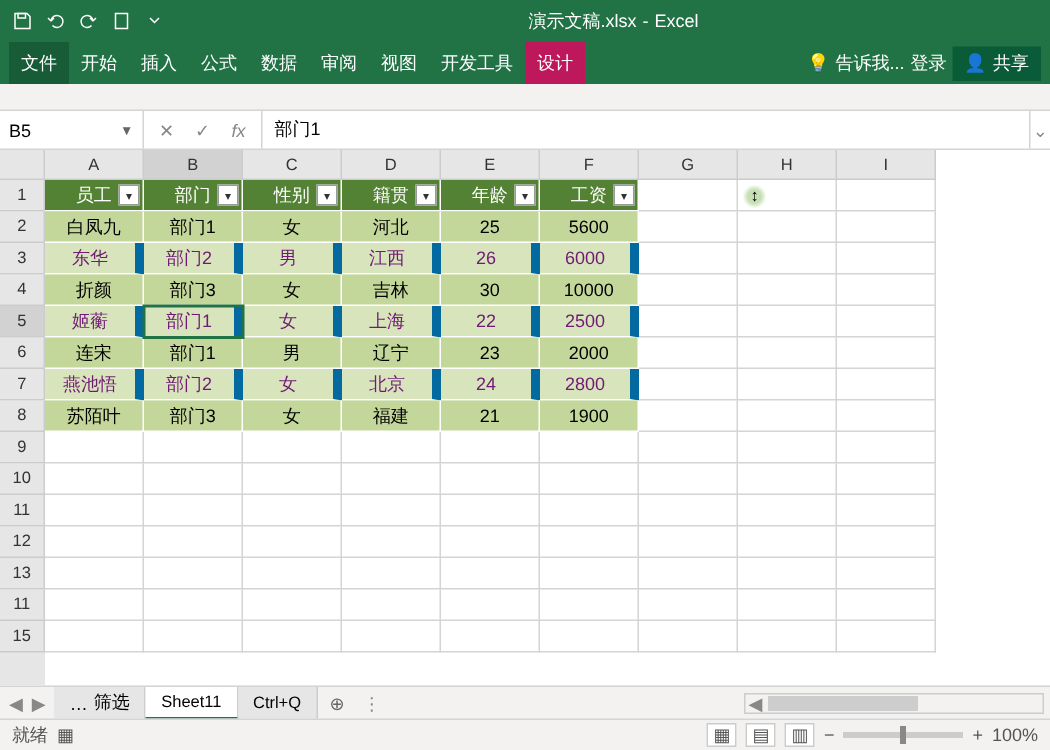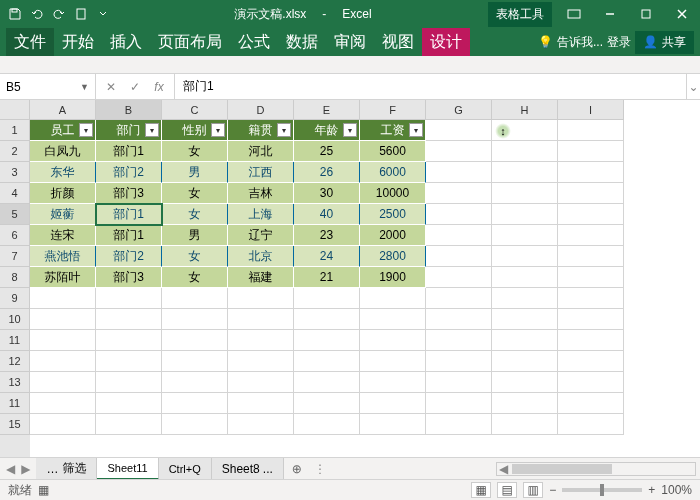--- a/index.html
+++ b/index.html
@@ -1,25 +1,25 @@
 <!DOCTYPE html>
 <html><head>
 <meta charset="utf-8">
 <style>
 *{margin:0;padding:0;box-sizing:border-box;font-family:"Microsoft YaHei",Arial,sans-serif;font-size:12px}
 body{width:700px;height:500px;background:#fff;overflow:hidden;display:flex;flex-direction:column}
 .titlebar{background:#217346;height:28px;display:flex;align-items:center;color:#fff}
 .qat{display:flex;align-items:center;padding:0 4px}
 .qat-btn{width:22px;height:22px;display:flex;align-items:center;justify-content:center;cursor:pointer}
-.title-center{flex:1;text-align:center;font-size:12px;display:flex;align-items:center;justify-content:center;gap:16px}
+.title-center{flex:1;text-align:center;font-size:12px;display:flex;align-items:center;justify-content:center;gap:4px}
 .title-right{display:flex;align-items:center}
 .title-right .ctx{background:#0a5c38;padding:4px 8px;margin-right:4px}
 .win-btn{width:36px;height:28px;display:flex;align-items:center;justify-content:center;cursor:pointer}
 .ribbon-tabs{background:#217346;height:28px;display:flex;align-items:center;padding:0 6px;color:#fff}
-.tab{padding:0 8px;height:28px;display:flex;align-items:center;cursor:pointer;font-size:16px}
+.tab{padding:0 8px;height:28px;display:flex;align-items:center;cursor:pointer;font-size:12px}
 .tab.file{background:#185c37}
 .tab.ctx{background:#be185d}
 .ribbon-right{margin-left:auto;display:flex;align-items:center;gap:4px}
 .share-btn{background:#0a5c38;padding:3px 8px;display:flex;align-items:center;gap:4px}
 .ribbon-body{height:18px;background:#f3f2f1;border-bottom:1px solid #d4d4d4}
 .namebox-row{height:26px;display:flex;align-items:center;border-bottom:1px solid #d4d4d4;background:#fff}
 .namebox{width:96px;border-right:1px solid #d4d4d4;padding:0 6px;height:100%;display:flex;align-items:center;justify-content:space-between}
 .nb-dd{color:#666;font-size:9px}
 .fx-btns{display:flex;padding:0 4px;gap:2px}
 .fx-btn{width:22px;height:22px;display:flex;align-items:center;justify-content:center;color:#888}
@@ -32,21 +32,21 @@
 .rowhdr.sel{background:#d2d2d2}
 .cols{flex:1;overflow:hidden}
 .colhdrs{height:20px;display:flex}
 .colhdr{width:66px;border-right:1px solid #ccc;border-bottom:1px solid #ccc;display:flex;align-items:center;justify-content:center;background:#e6e6e6;font-size:11px;color:#333}
 .colhdr.sel{background:#d2d2d2}
 .cells{position:relative}
 .row{display:flex;height:21px}
 .cell{width:66px;height:21px;border-right:1px solid #d4d4d4;border-bottom:1px solid #d4d4d4;display:flex;align-items:center;justify-content:center;font-size:12px;position:relative}
 .th{background:#548235;color:#fff;border-right:1px solid #fff;border-bottom:1px solid #fff;font-weight:normal;justify-content:center;padding:0 4px}
 .th .dd{position:absolute;right:2px;width:14px;height:14px;background:#fff;border:1px solid #999;display:flex;align-items:center;justify-content:center;color:#333;font-size:8px}
-.td-e{background:#d8e4bc;border-right:1px solid #0369a1;border-bottom:1px solid #fff;color:#0c4a6e}
+.td-e{background:#d8e4bc;border-right:6px solid #0369a1;border-bottom:1px solid #fff;color:#701a75}
 .td-o{background:#c4d79b;border-right:1px solid #fff;border-bottom:1px solid #fff;color:#000}
 .active-cell{outline:2px solid #217346;outline-offset:-1px;z-index:2}
 .cursor-ind{position:absolute;left:465px;top:3px;width:16px;height:16px;border-radius:50%;background:radial-gradient(circle,#c6e0b4 40%,rgba(198,224,180,0) 70%);display:flex;align-items:center;justify-content:center;color:#000;font-size:11px;z-index:5}
 .sheettabs{height:22px;background:#f3f2f1;border-top:1px solid #d4d4d4;display:flex;align-items:center}
 .st-nav{display:flex;padding:0 4px;gap:2px;color:#888}
 .st-nav span{cursor:pointer;padding:0 2px}
 .sheet{padding:0 10px;height:22px;display:flex;align-items:center;border-right:1px solid #ccc;cursor:pointer;background:#e6e6e6;font-size:11px}
 .sheet.active{background:#fff;border-bottom:2px solid #217346}
 .st-add{padding:0 8px;color:#666;cursor:pointer}
 .st-scroll{flex:1;display:flex;align-items:center;justify-content:flex-end;padding:0 4px}
@@ -89,54 +89,31 @@
         <svg width="8" height="8" viewBox="0 0 8 8">
           <path d="M1 2l3 3 3-3" fill="none" stroke="#fff"></path>
         </svg>
       </div>
   </div>
   <div class="title-center">
     <span>演示文稿.xlsx</span>
     <span>-</span>
     <span>Excel</span>
   </div>
-  <div class="title-right">
-    <div class="ctx">表格工具</div>
-    <div class="win-btn">
-        <svg width="14" height="10">
-          <rect x="1" y="1" width="12" height="8" fill="none" stroke="#fff"></rect>
-        </svg>
-      </div>
-    <div class="win-btn">
-        <svg width="12" height="12">
-          <line x1="2" y1="6" x2="10" y2="6" stroke="#fff" stroke-width="1.5"></line>
-        </svg>
-      </div>
-    <div class="win-btn">
-        <svg width="12" height="12">
-          <rect x="2" y="2" width="8" height="8" fill="none" stroke="#fff"></rect>
-        </svg>
-      </div>
-    <div class="win-btn">
-        <svg width="12" height="12">
-          <path d="M2 2l8 8M10 2l-8 8" stroke="#fff" stroke-width="1.5"></path>
-        </svg>
-      </div>
-  </div>
 </div>
 
 <div class="ribbon-tabs">
   <div class="tab file">文件</div>
   <div class="tab">开始</div>
   <div class="tab">插入</div>
-  <div class="tab">页面布局</div>
   <div class="tab">公式</div>
   <div class="tab">数据</div>
   <div class="tab">审阅</div>
   <div class="tab">视图</div>
+  <div class="tab">开发工具</div>
   <div class="tab ctx">设计</div>
   <div class="ribbon-right">
     <span>💡</span>
     <span>告诉我...</span>
     <span>登录</span>
     <div class="share-btn">
       <span>👤</span>
       <span>共享</span>
     </div>
   </div>
@@ -239,21 +216,21 @@
           <div class="cell td-o">10000</div>
           <div class="cell"></div>
           <div class="cell"></div>
           <div class="cell"></div>
         </div>
         <div class="row">
           <div class="cell td-e">姬蘅</div>
           <div class="cell td-e active-cell">部门1</div>
           <div class="cell td-e">女</div>
           <div class="cell td-e">上海</div>
-          <div class="cell td-e">40</div>
+          <div class="cell td-e">22</div>
           <div class="cell td-e">2500</div>
           <div class="cell"></div>
           <div class="cell"></div>
           <div class="cell"></div>
         </div>
         <div class="row">
           <div class="cell td-o">连宋</div>
           <div class="cell td-o">部门1</div>
           <div class="cell td-o">男</div>
           <div class="cell td-o">辽宁</div>
@@ -370,21 +347,20 @@
   <div class="st-nav">
       <span>◀</span>
       <span>▶</span>
     </div>
   <div class="sheet">
       <span style="margin-right:4px">…</span>
       <span>筛选</span>
     </div>
   <div class="sheet active">Sheet11</div>
   <div class="sheet">Ctrl+Q</div>
-  <div class="sheet"><span>Sheet8</span>&nbsp;<span>...</span></div>
   <div class="st-add">⊕</div>
   <span style="padding:0 4px;color:#888">⋮</span>
   <div class="st-scroll">
     <div class="hscroll">
         <span style="padding:0 2px;color:#888">◀</span>
         <div class="thumb"></div>
       </div>
   </div>
 </div>
 

